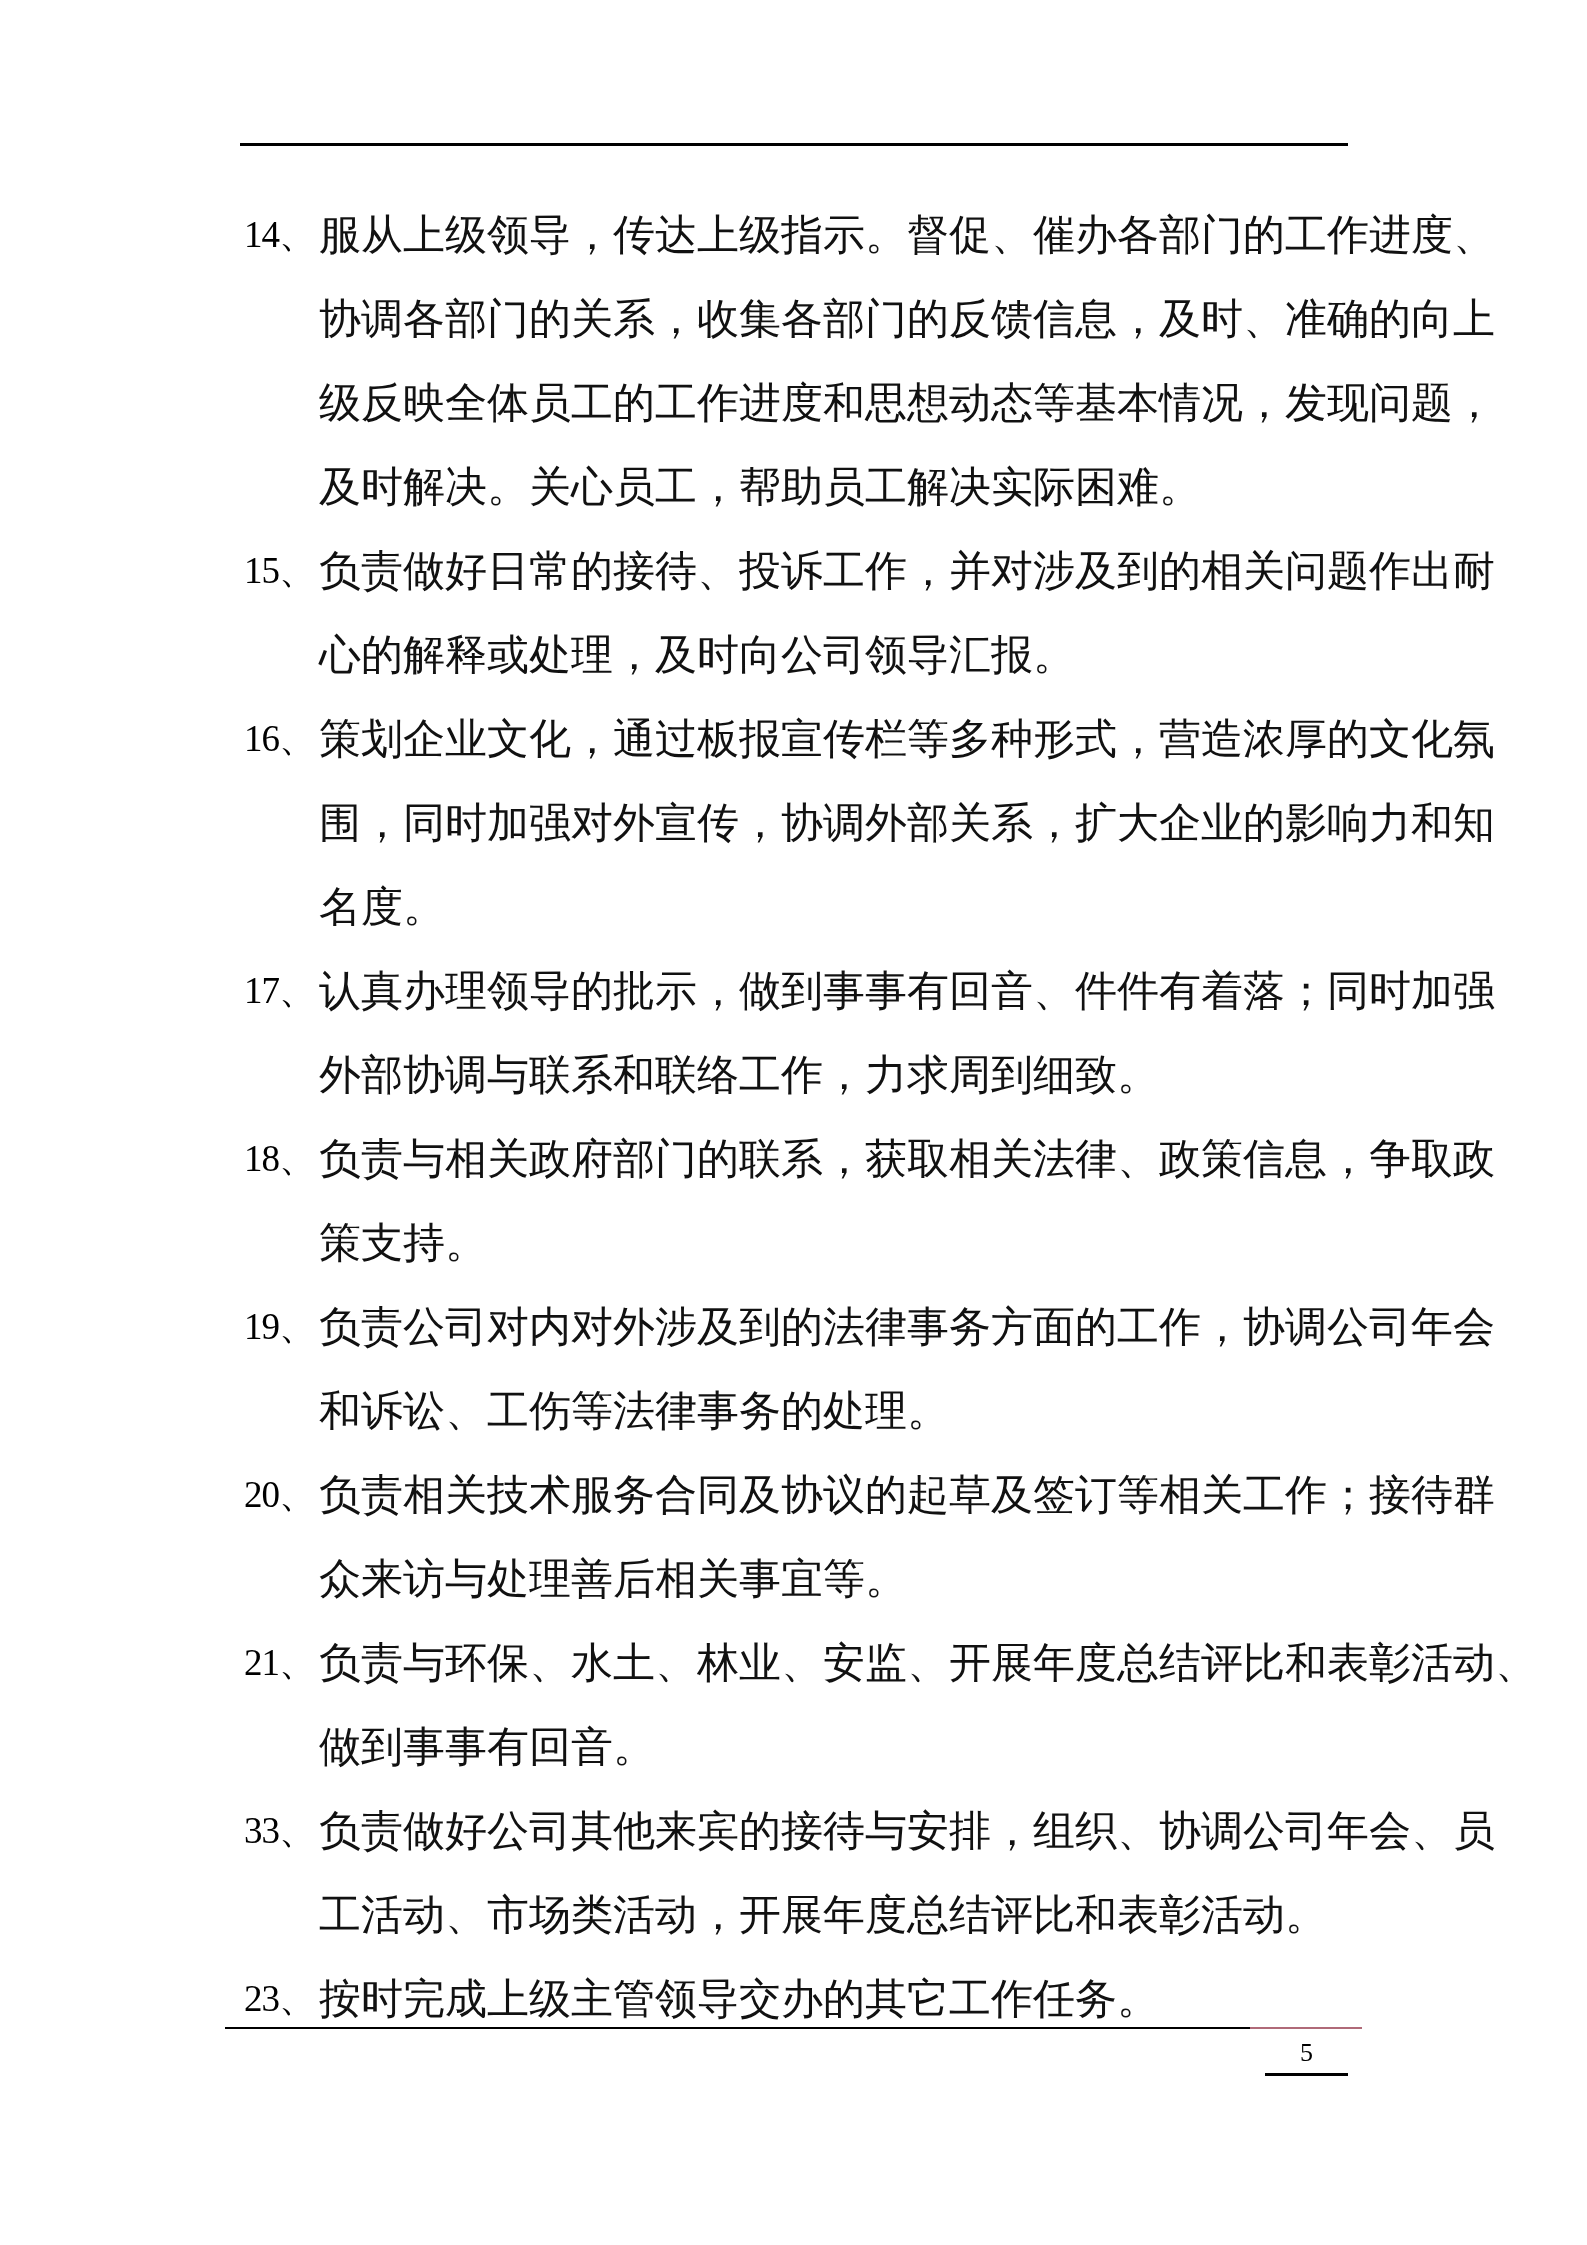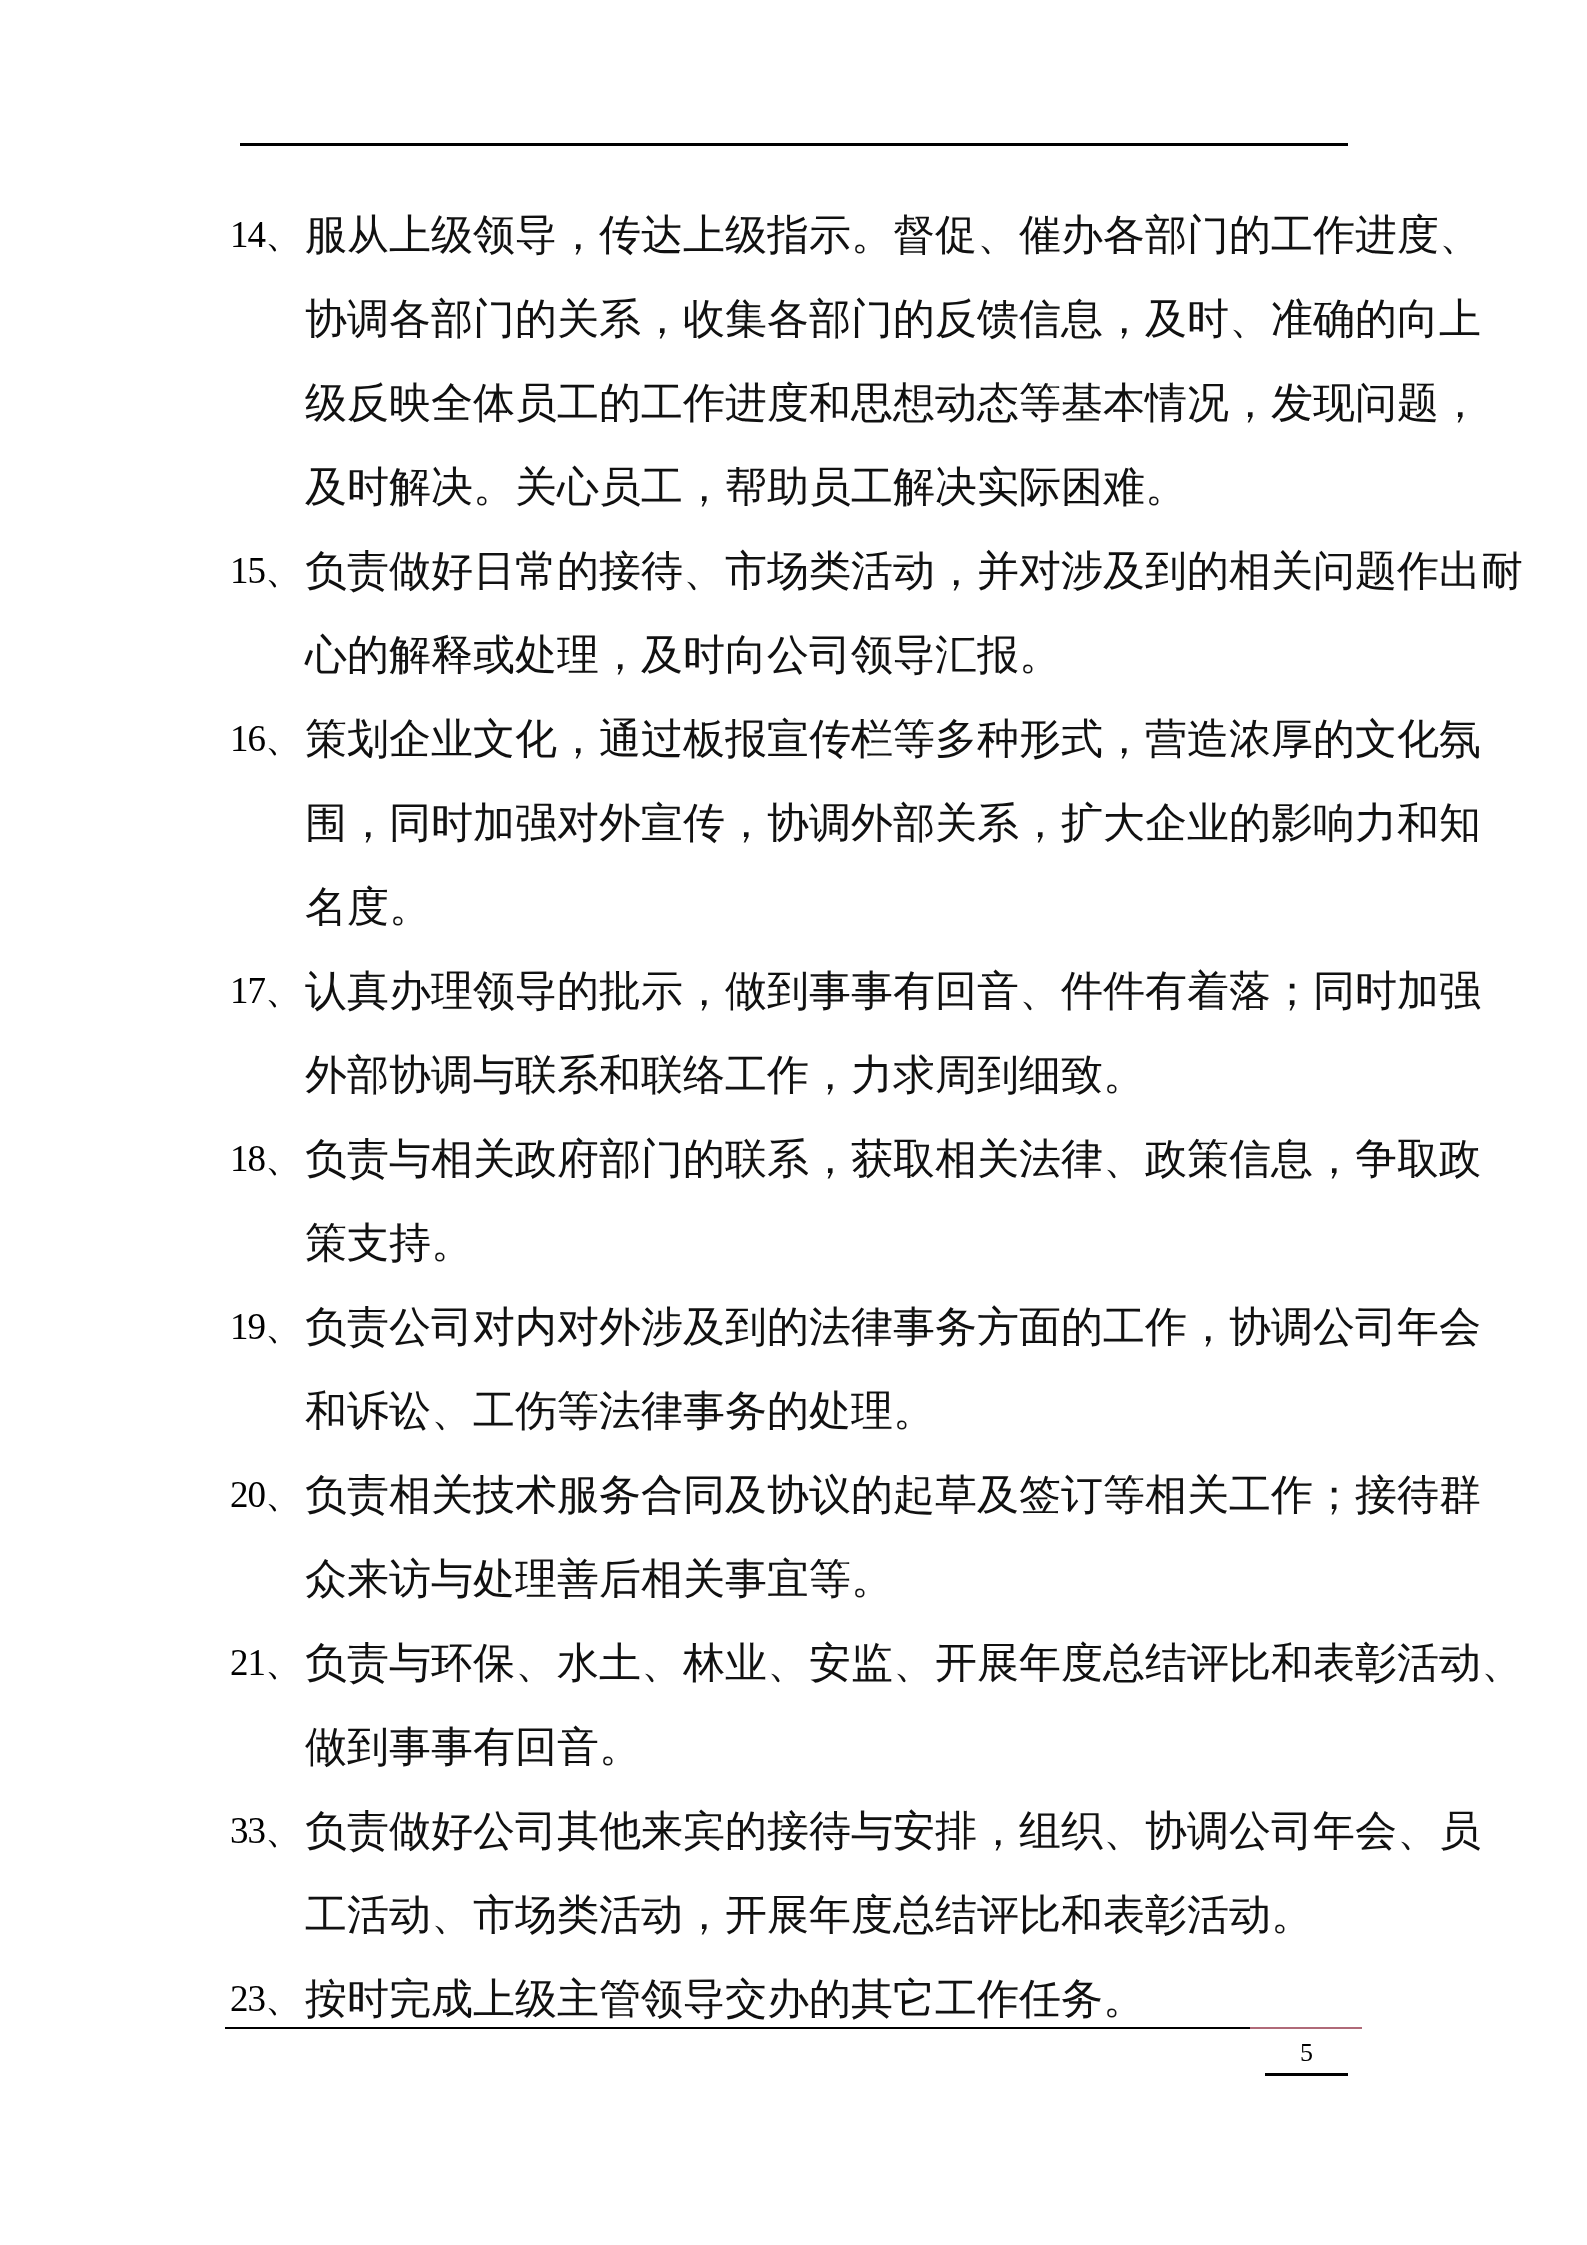--- a/index.html
+++ b/index.html
@@ -18,21 +18,21 @@
     .header-rule {
       position: absolute;
       left: 240px;
       top: 143px;
       width: 1108px;
       height: 3px;
       background: #000000;
     }
     .content {
       position: absolute;
-      left: 230px;
+      left: 244px;
       top: 193px;
       width: 1094px;
     }
     .item {
       position: relative;
       margin: 0;
       padding: 0;
     }
     .item-number {
       position: absolute;
@@ -107,21 +107,21 @@
   <div class="item">
     <span class="item-number">14、</span>
     <span class="line full">服从上级领导，传达上级指示。督促、催办各部门的工作进度、</span>
     <span class="line full">协调各部门的关系，收集各部门的反馈信息，及时、准确的向上</span>
     <span class="line full">级反映全体员工的工作进度和思想动态等基本情况，发现问题，</span>
     <span class="line">及时解决。关心员工，帮助员工解决实际困难。</span>
   </div>
 
   <div class="item">
     <span class="item-number">15、</span>
-    <span class="line full">负责做好日常的接待、市场类活动，并对涉及到的相关问题作出耐</span>
+    <span class="line full">负责做好日常的接待、投诉工作，并对涉及到的相关问题作出耐</span>
     <span class="line">心的解释或处理，及时向公司领导汇报。</span>
   </div>
 
   <div class="item">
     <span class="item-number">16、</span>
     <span class="line full">策划企业文化，通过板报宣传栏等多种形式，营造浓厚的文化氛</span>
     <span class="line full">围，同时加强对外宣传，协调外部关系，扩大企业的影响力和知</span>
     <span class="line">名度。</span>
   </div>
 

